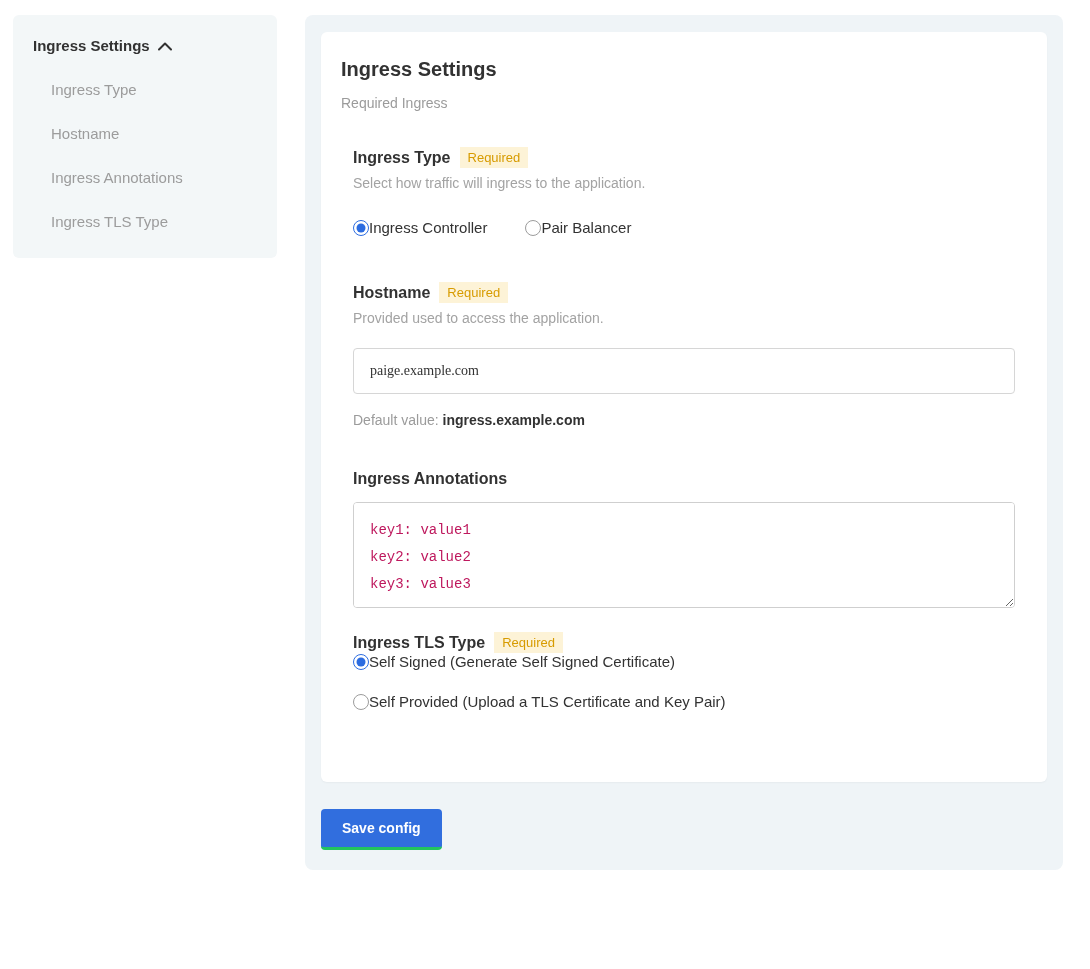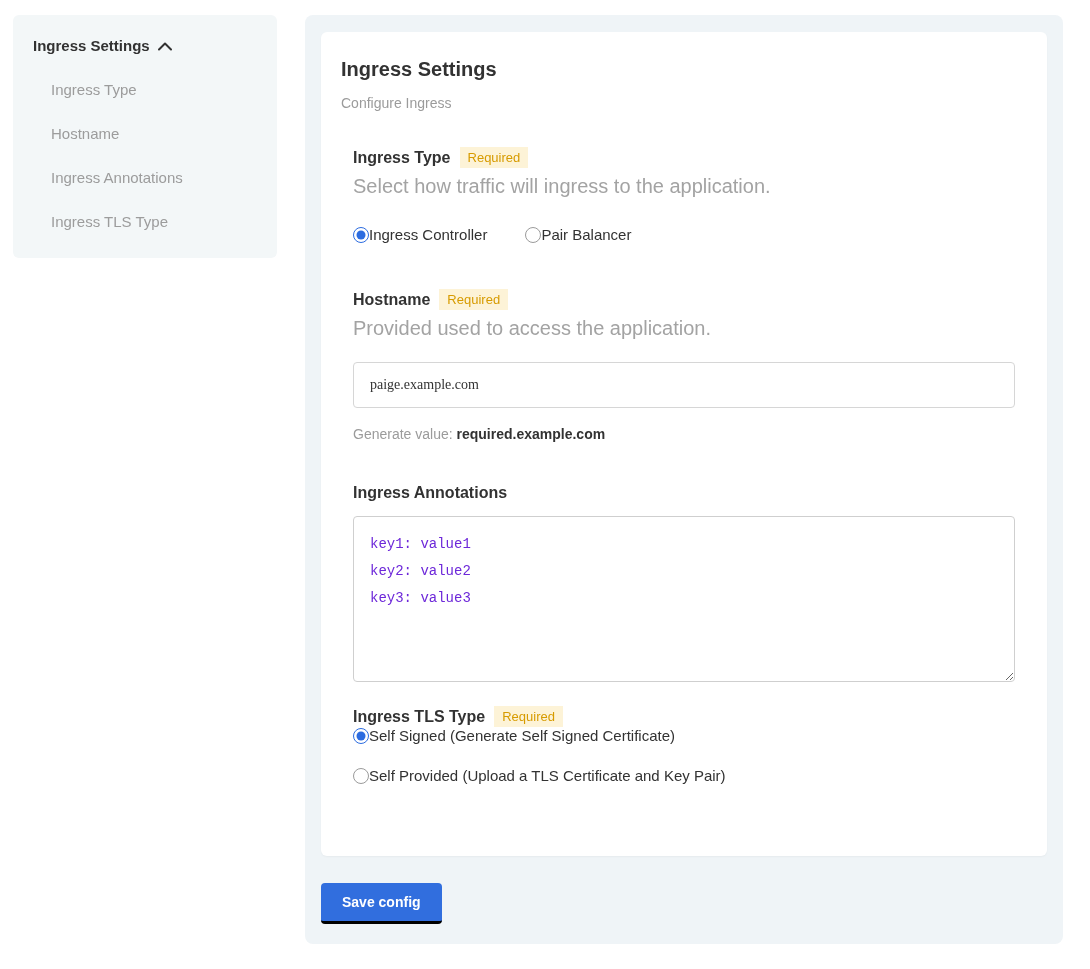--- a/index.html
+++ b/index.html
@@ -80,21 +80,21 @@
   }
   .required-badge {
     background: #fdf3d7;
     color: #d79b00;
     font-size: 13px;
     padding: 3px 8px;
     border-radius: 0;
   }
   .help-text {
     margin-top: 7px;
-    font-size: 20px;
+    font-size: 14px;
     color: #a3a3a3;
   }
 
   
   .sec-ingress-type  { margin-top: 36px; }
   .sec-hostname      { margin-top: 46px; }
   .sec-annotations   { margin-top: 42px; }
   .sec-tls           { margin-top: 24px; }
 
   
@@ -150,43 +150,43 @@
   }
   .default-line {
     margin-top: 18px;
     font-size: 14px;
     color: #9b9b9b;
   }
   .default-line b { color: #323232; font-weight: bold; }
   .annotations-textarea {
     display: block;
     width: 100%;
-    height: 166px;
+    height: 106px;
     margin-top: 14px;
     border: 1px solid #cfcfcf;
     border-radius: 4px;
     padding: 14px 16px;
     font-family: "Liberation Mono", monospace;
     font-size: 14px;
     line-height: 27px;
-    color: #6d28d9;
+    color: #be185d;
     resize: both;
     outline: none;
   }
 
   
   .save-btn {
     margin-top: 27px;
     background: #316ede;
     color: #ffffff;
     font-family: "Liberation Sans", sans-serif;
     font-size: 14px;
     font-weight: bold;
     border: none;
-    border-bottom: 3px solid #000000;
+    border-bottom: 3px solid #22c55e;
     border-radius: 4px;
     padding: 11px 21px;
     cursor: pointer;
   }
 </style>
 </head>
 <body>
 
 <div class="page">
 
@@ -204,21 +204,21 @@
       <li>Hostname</li>
       <li>Ingress Annotations</li>
       <li>Ingress TLS Type</li>
     </ul>
   </aside>
 
   <main class="panel">
     <div class="card">
 
       <h1>Ingress Settings</h1>
-      <p class="subtitle">Configure Ingress</p>
+      <p class="subtitle">Required Ingress</p>
 
       <div class="section sec-ingress-type">
         <div class="section-title-row">
           <span class="section-title">Ingress Type</span>
           <span class="required-badge">Required</span>
         </div>
         <p class="help-text">Select how traffic will ingress to the application.</p>
         <div class="radio-row">
           <label class="radio-option">
             <span class="radio checked"></span>
@@ -232,22 +232,22 @@
       </div>
 
       <div class="section sec-hostname">
         <div class="section-title-row">
           <span class="section-title">Hostname</span>
           <span class="required-badge">Required</span>
         </div>
         <p class="help-text">Provided used to access the application.</p>
         <input class="text-input" type="text" value="paige.example.com" style="">
         <p class="default-line">
-          <span>Generate value:</span>
-          <b>required.example.com</b>
+          <span>Default value:</span>
+          <b>ingress.example.com</b>
         </p>
       </div>
 
       <div class="section sec-annotations">
         <div class="section-title-row">
           <span class="section-title">Ingress Annotations</span>
         </div>
         <textarea class="annotations-textarea" spellcheck="false" style="">key1: value1
 key2: value2
 key3: value3</textarea>

